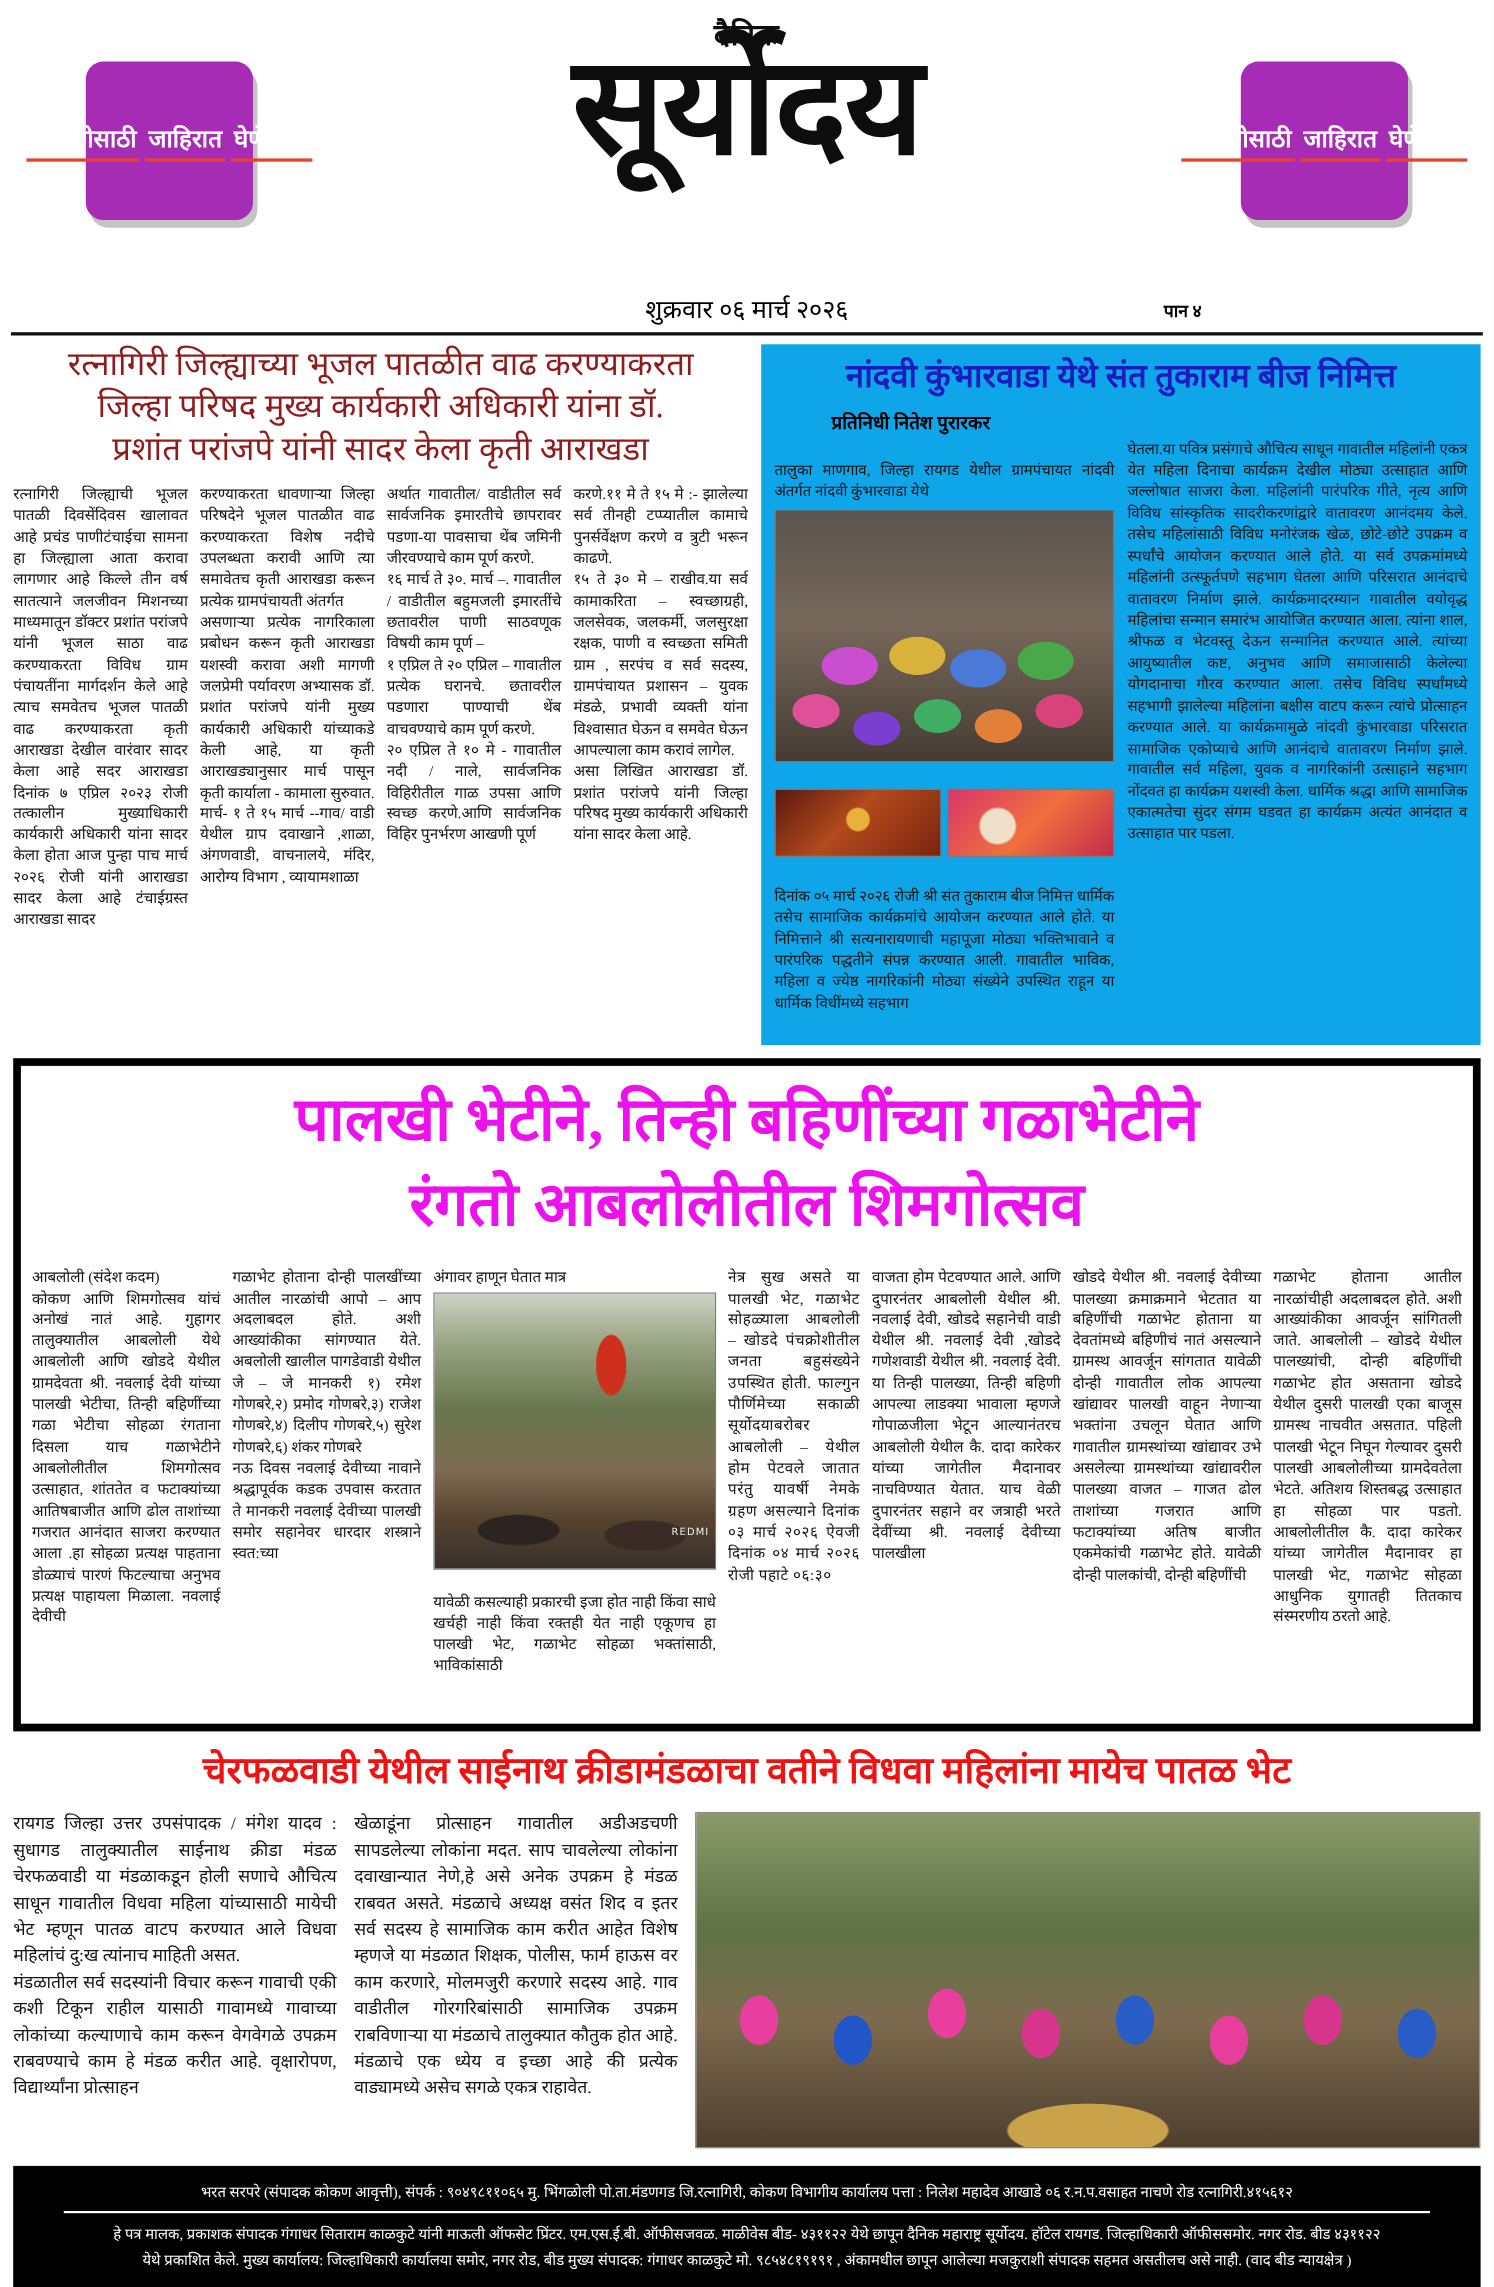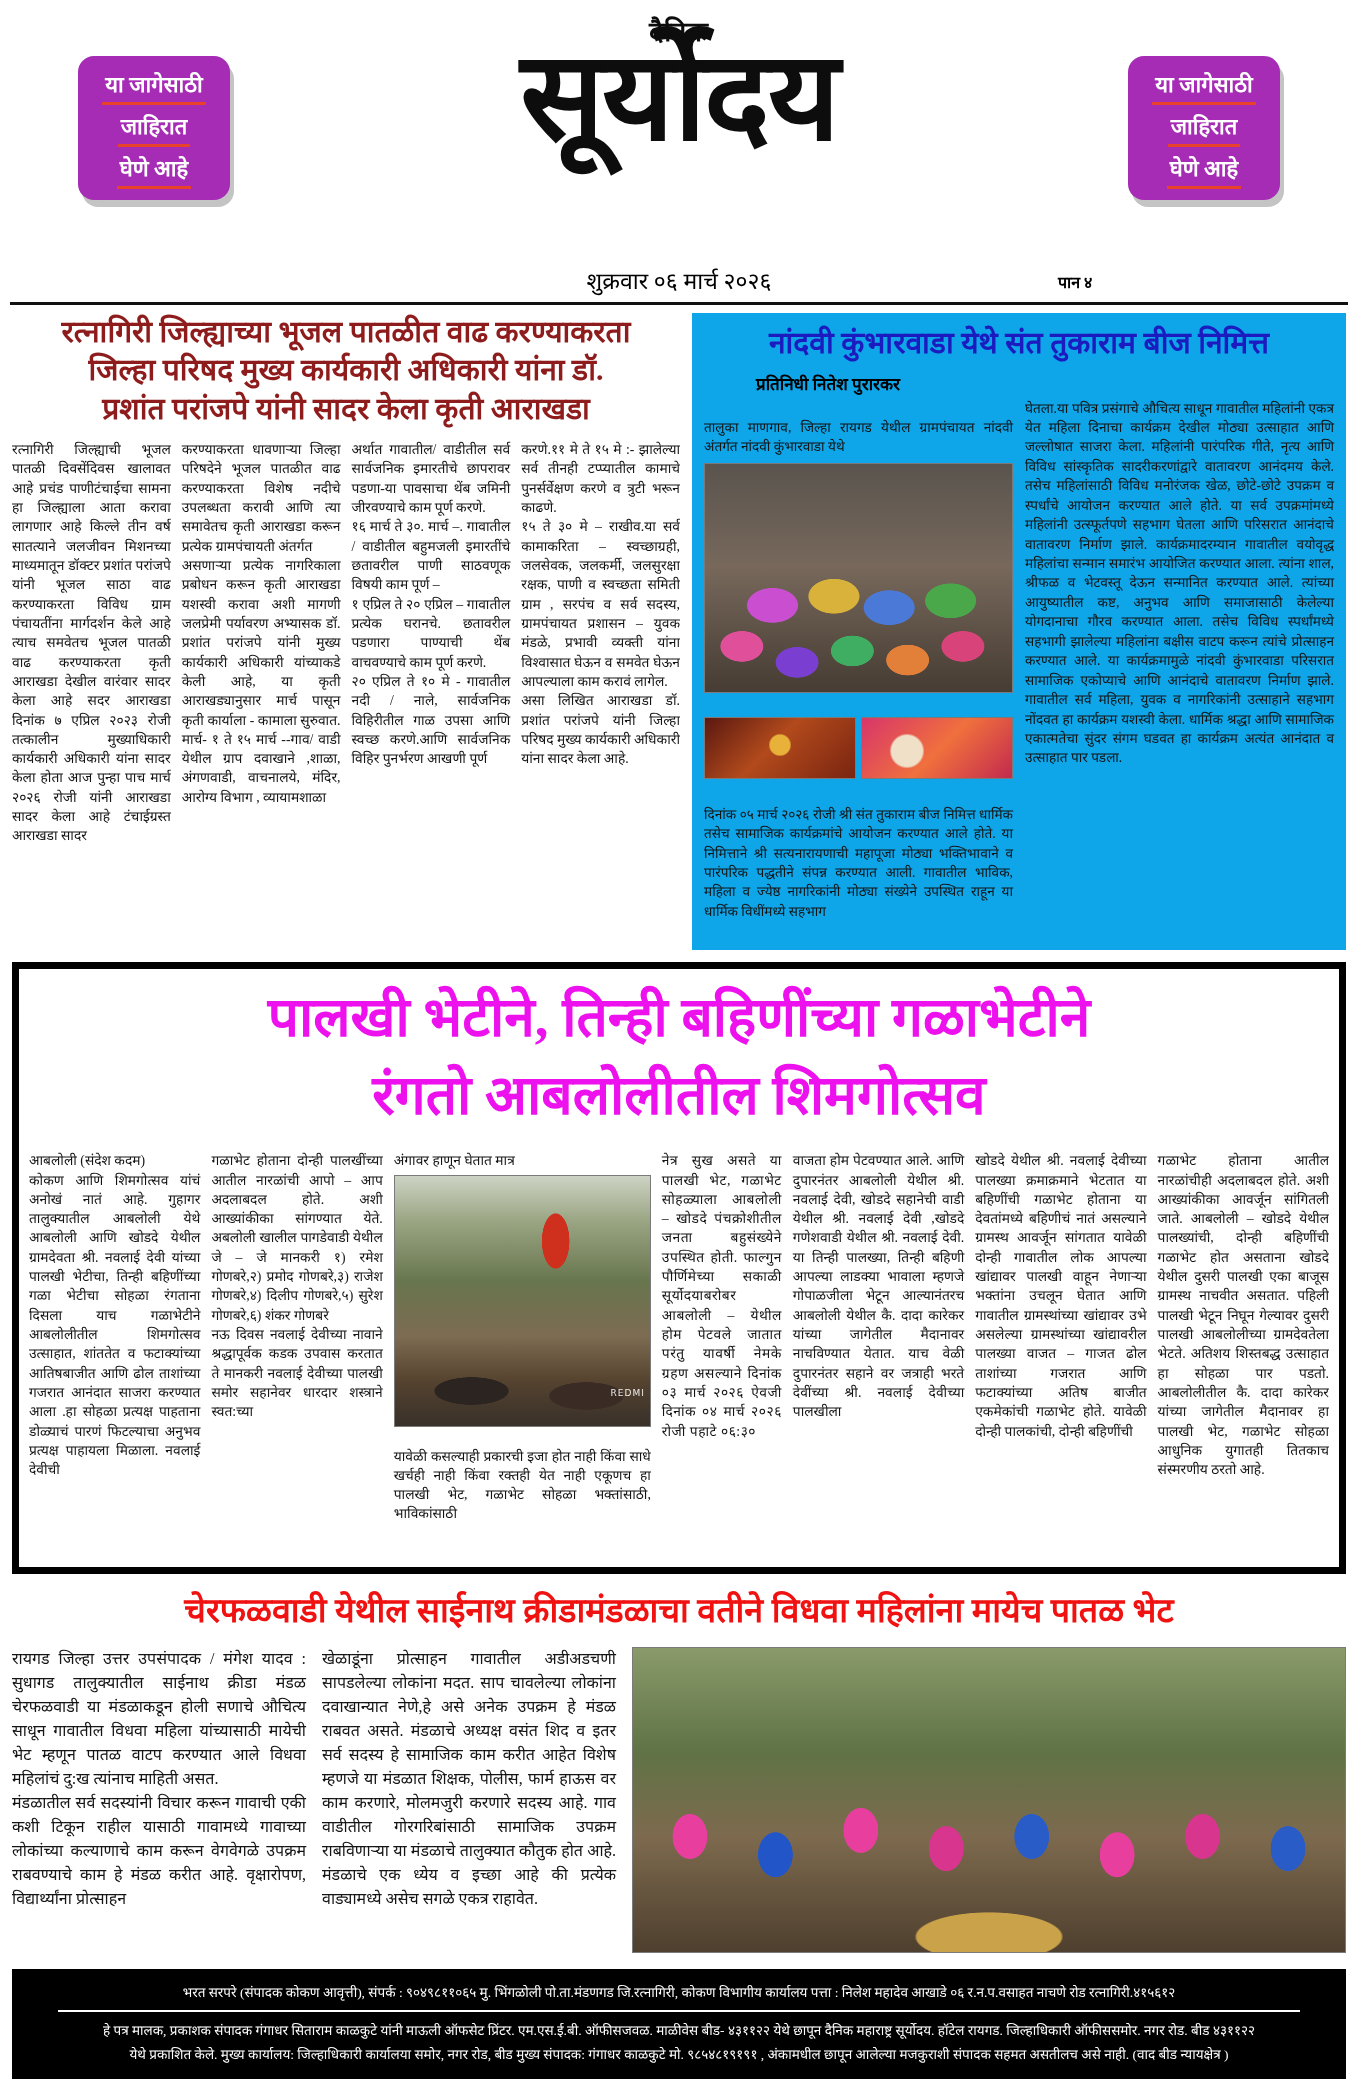--- a/index.html
+++ b/index.html
@@ -2,35 +2,35 @@
 <html><head>
 <meta charset="utf-8">
 <style>
   * { margin:0; padding:0; box-sizing:border-box; }
   body { background:#e8e8e8; font-family:"Liberation Serif","DejaVu Serif",serif; }
   .page { width:1358px; height:2079px; background:#fff; position:relative; overflow:hidden; margin:0 auto; }
 
   
   .header { position:relative; height:302px; }
   .ad-box { position:absolute; top:56px; width:152px; height:144px; background:#a62cb5;
-            border-radius:16px; box-shadow:4px 7px 0 #c4c4c4; display:flex; flex-direction:column;
+            border-radius:16px; box-shadow:4px 7px 0 #c4c4c4; display:flex; 
             align-items:center; justify-content:center; gap:5px; color:#fff; font-weight:bold; font-size:22px; }
   .ad-left { left:78px; } .ad-right { left:1128px; }
   .ad-line { border-bottom:3px solid #e8432a; padding:0 3px 4px; white-space:nowrap; }
   .masthead { position:absolute; left:0; right:0; top:12px; text-align:center; color:#0d0d0d; }
   .tagline { font-size:27px; font-weight:bold; letter-spacing:1px; }
   .title { font-size:124px; font-weight:900; line-height:.92; margin-top:-8px; letter-spacing:-2px; }
   .dateline { position:absolute; top:264px; left:0; right:0; text-align:center; font-size:23px; font-weight:normal; }
   .pageno { position:absolute; top:271px; left:1058px; font-size:16px; font-weight:bold; }
   .rule { border-top:3px solid #111; margin:0 10px; }
 
   
   .top-row { display:flex; gap:12px; padding:8px 12px 10px; height:655px; overflow:hidden; }
   .art1 { width:668px; overflow:hidden; }
-  .art1 .hl { color:#8e1c1c; font-size:30px; font-weight:bold; text-align:center; line-height:1.28; margin:0 0 12px; }
+  .art1 .hl { color:#8e1c1c; font-size:30px; font-weight:normal; text-align:center; line-height:1.28; margin:0 0 12px; }
   .cols { display:flex; gap:11px; }
   .col { flex:1; text-align:justify; font-size:13.8px; line-height:1.40; white-space:pre-line; color:#141414; }
   .art2 { flex:1; background:#0ea5e9; padding:10px 12px 8px; overflow:hidden; }
   .art2 .hl { color:#1b1bbf; font-size:30px; font-weight:bold; text-align:center; line-height:1.35; margin:0 0 8px; }
   .byline { font-weight:bold; font-size:17px; margin:0 0 4px 52px; }
   .art2-body { display:flex; gap:12px; font-size:13.6px; line-height:1.43; text-align:justify; color:#141414; }
   .art2-body > div { flex:1; white-space:pre-line; }
 
   
   .photo { border:1px solid #7a7a7a; position:relative; }

